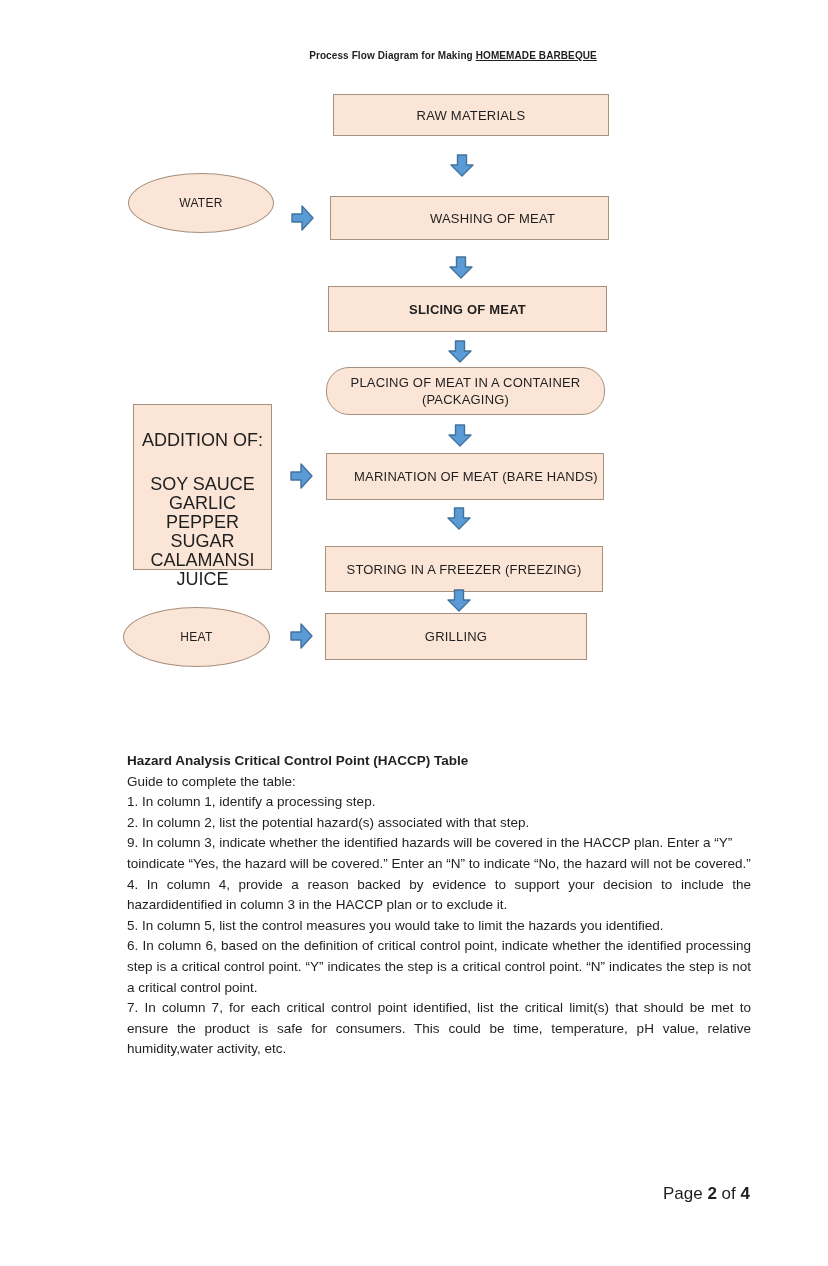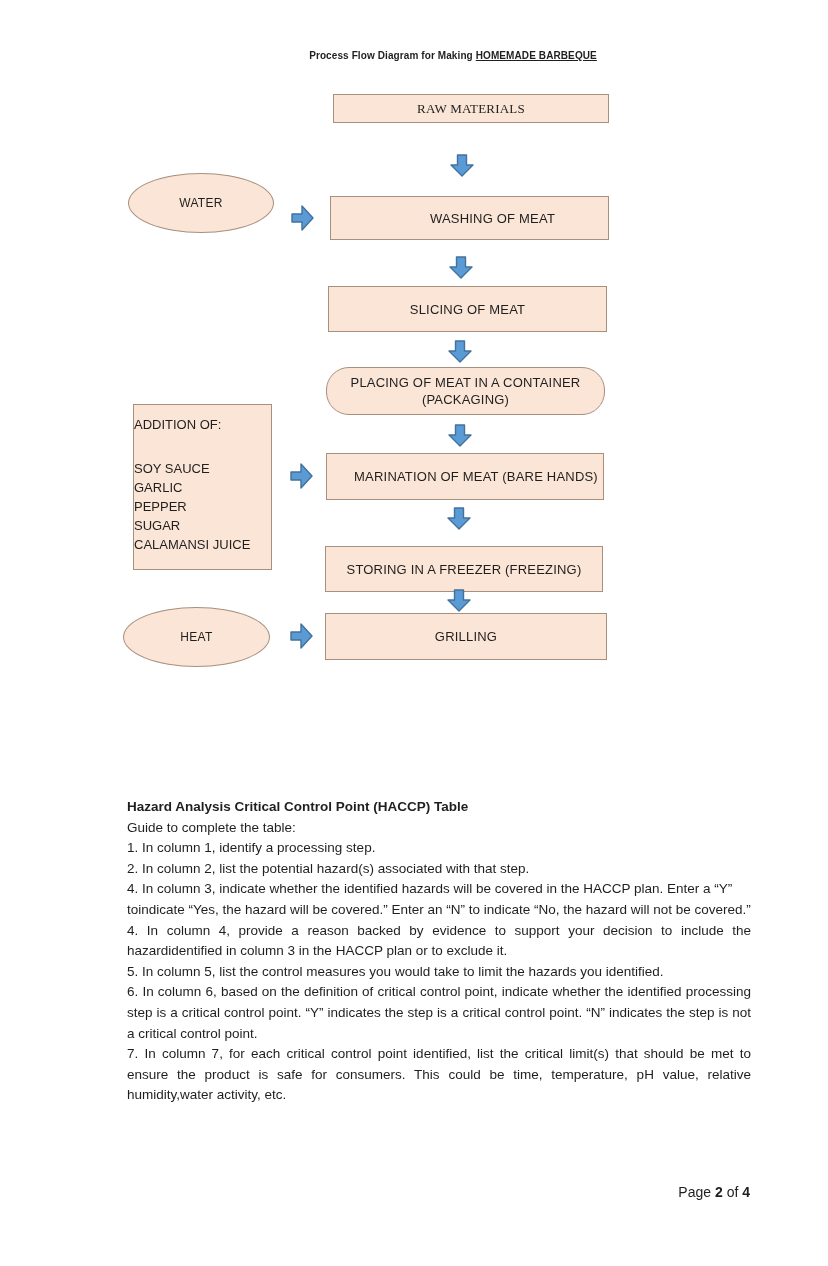--- a/index.html
+++ b/index.html
@@ -25,50 +25,50 @@
     display:flex;flex-direction:column;align-items:center;justify-content:center;
     text-align:center;font-size:13px;letter-spacing:.2px;line-height:17px;
   }
   .ellipse{
     position:absolute;background:var(--box-fill);border:1px solid var(--box-border);
     border-radius:50%;display:flex;align-items:center;justify-content:center;
     font-size:12px;letter-spacing:.3px;
   }
   .side-box{
     position:absolute;background:var(--box-fill);border:1px solid var(--box-border);
-    text-align:left;font-size:13px;line-height:19px;padding-top:10px;
+    text-align:center;font-size:18px;line-height:19px;padding-top:26px;
   }
   .side-box .side-items{margin-top:25px;}
   .arrow{position:absolute;}
   .arrow-shape{fill:var(--arrow-fill);stroke:var(--arrow-border);stroke-width:1.4;stroke-linejoin:round;}
 
   .guide{
-    position:absolute;left:127px;top:797px;width:624px;
+    position:absolute;left:127px;top:751px;width:624px;
     font-size:13.5px;line-height:20.6px;
   }
   .guide h2{font-size:13.5px;font-weight:bold;}
   .guide p{margin:0;}
   .guide p.just{text-align:justify;}
 
   .footer{
     position:absolute;left:127px;top:1184px;width:623px;
-    text-align:right;font-size:14px;
+    text-align:right;font-size:17px;
   }
   .footer b{font-weight:bold;}
 </style>
 </head>
 <body>
 
 <div class="page">
 
   <div class="doc-title">
     <span>Process Flow Diagram for Making </span><span class="u">HOMEMADE BARBEQUE</span>
   </div>
 
-  <div class="flow-box" style="left:333px;top:94px;width:276px;height:29px;font-family:Liberation Serif, serif;">
+  <div class="flow-box" style="left:333px;top:94px;width:276px;height:42px;">
     <span>RAW MATERIALS</span>
   </div>
 
   <svg class="arrow" style="left:450px;top:154px;" width="24" height="23" viewBox="0 0 24 23">
     <polygon class="arrow-shape" points="7.5,1 16.5,1 16.5,11 23,11 12,22 1,11 7.5,11"></polygon>
   </svg>
 
   <div class="ellipse" style="left:128px;top:173px;width:146px;height:60px;">
     <span>WATER</span>
   </div>
@@ -78,21 +78,21 @@
   </svg>
 
   <div class="flow-box" style="left:330px;top:196px;width:279px;height:44px;padding-left:46px;">
     <span>WASHING OF MEAT</span>
   </div>
 
   <svg class="arrow" style="left:449px;top:256px;" width="24" height="23" viewBox="0 0 24 23">
     <polygon class="arrow-shape" points="7.5,1 16.5,1 16.5,11 23,11 12,22 1,11 7.5,11"></polygon>
   </svg>
 
-  <div class="flow-box" style="left:328px;top:286px;width:279px;height:46px;">
+  <div class="flow-box" style="left:328px;top:286px;width:279px;height:46px;font-weight:bold;">
     <span>SLICING OF MEAT</span>
   </div>
 
   <svg class="arrow" style="left:448px;top:340px;" width="24" height="23" viewBox="0 0 24 23">
     <polygon class="arrow-shape" points="7.5,1 16.5,1 16.5,11 23,11 12,22 1,11 7.5,11"></polygon>
   </svg>
 
   <div class="flow-box" style="left:326px;top:367px;width:279px;height:48px;border-radius:23px;">
     <span>PLACING OF MEAT IN A CONTAINER</span>
     <span>(PACKAGING)</span>
@@ -134,30 +134,30 @@
   </svg>
 
   <div class="ellipse" style="left:123px;top:607px;width:147px;height:60px;">
     <span>HEAT</span>
   </div>
 
   <svg class="arrow" style="left:290px;top:623px;" width="23" height="26" viewBox="0 0 23 26">
     <polygon class="arrow-shape" points="1,9 11,9 11,1 22,13 11,25 11,17 1,17"></polygon>
   </svg>
 
-  <div class="flow-box" style="left:325px;top:613px;width:282px;height:47px;">
+  <div class="flow-box" style="left:325px;top:613px;width:262px;height:47px;">
     <span>GRILLING</span>
   </div>
 
   <div class="guide">
     <h2>Hazard Analysis Critical Control Point (HACCP) Table</h2>
     <p>Guide to complete the table:</p>
     <p>1. In column 1, identify a processing step.</p>
     <p>2. In column 2, list the potential hazard(s) associated with that step.</p>
-    <p>4. In column 3, indicate whether the identified hazards will be covered in the HACCP plan. Enter a “Y” toindicate “Yes, the hazard will be covered.” Enter an “N” to indicate “No, the hazard will not be covered.”</p>
+    <p>9. In column 3, indicate whether the identified hazards will be covered in the HACCP plan. Enter a “Y” toindicate “Yes, the hazard will be covered.” Enter an “N” to indicate “No, the hazard will not be covered.”</p>
     <p class="just">4. In column 4, provide a reason backed by evidence to support your decision to include the hazardidentified in column 3 in the HACCP plan or to exclude it.</p>
     <p>5. In column 5, list the control measures you would take to limit the hazards you identified.</p>
     <p class="just">6. In column 6, based on the definition of critical control point, indicate whether the identified processing step is a critical control point. “Y” indicates the step is a critical control point. “N” indicates the step is not a critical control point.</p>
     <p class="just">7. In column 7, for each critical control point identified, list the critical limit(s) that should be met to ensure the product is safe for consumers. This could be time, temperature, pH value, relative humidity,water activity, etc.</p>
   </div>
 
   <div class="footer">
     <span>Page</span>
     <b>2</b>
     <span>of</span>

